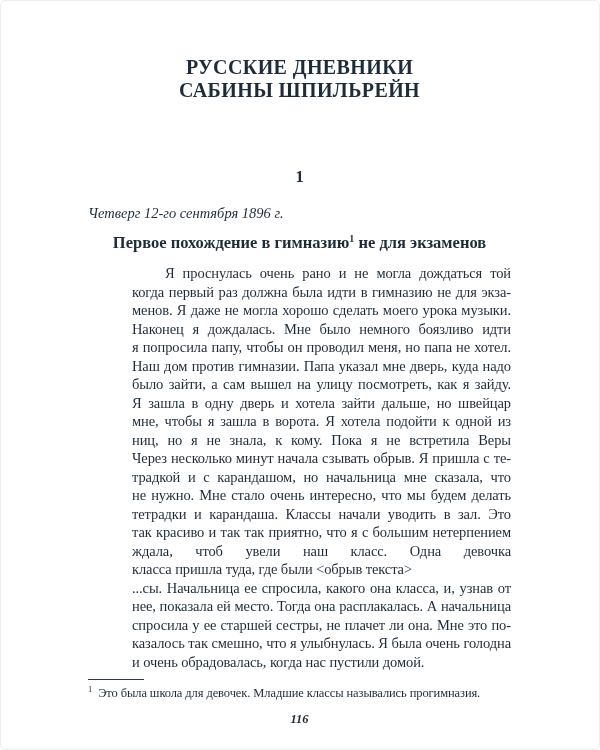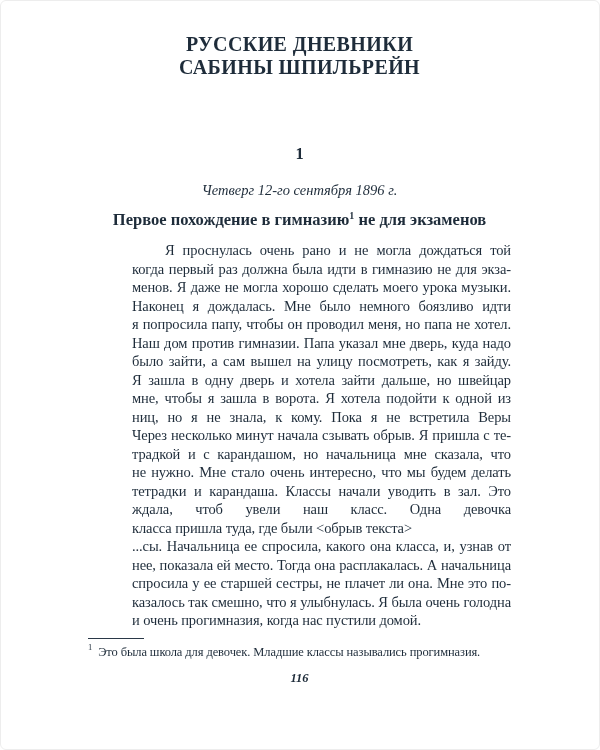--- a/index.html
+++ b/index.html
@@ -8,41 +8,41 @@
     width: 600px;
     height: 750px;
     position: relative;
     font-family: "Liberation Serif", "DejaVu Serif", serif;
     color: #1e2c3a;
     border: 1px solid #ededed;
     border-radius: 6px;
     overflow: hidden;
   }
   .page {
-    padding: 32px 88px 0 87px;
+    padding: 55px 88px 0 87px;
     height: 100%;
   }
   .book-title {
     text-align: center;
     font-weight: 700;
     font-size: 20px;
     line-height: 23px;
     letter-spacing: 0.4px;
     white-space: nowrap;
   }
   .chapter-number {
     margin-top: 65px;
     text-align: center;
     font-size: 16.5px;
     line-height: 20px;
     font-weight: 600;
   }
   .entry-date {
     margin-top: 17px;
-    text-align: center;
+    text-align: left;
     font-style: italic;
     font-size: 14.5px;
     line-height: 18px;
     white-space: nowrap;
   }
   .entry-heading {
     margin-top: 10px;
     text-align: center;
     font-weight: 700;
     font-size: 16.5px;
@@ -128,27 +128,28 @@
       <div class="line">я попросила папу, чтобы он проводил меня, но папа не хотел.</div>
       <div class="line">Наш дом против гимназии. Папа указал мне дверь, куда надо</div>
       <div class="line">было зайти, а сам вышел на улицу посмотреть, как я зайду.</div>
       <div class="line">Я зашла в одну дверь и хотела зайти дальше, но швейцар сказал</div>
       <div class="line">мне, чтобы я зашла в ворота. Я хотела подойти к одной из уче-</div>
       <div class="line">ниц, но я не знала, к кому. Пока я не встретила Веры Сабсович.</div>
       <div class="line">Через несколько минут начала сзывать обрыв. Я пришла с те-</div>
       <div class="line">традкой и с карандашом, но начальница мне сказала, что этого</div>
       <div class="line">не нужно. Мне стало очень интересно, что мы будем делать без</div>
       <div class="line">тетрадки и карандаша. Классы начали уводить в зал. Это было</div>
+      <div class="line">так красиво и так так приятно, что я с большим нетерпением</div>
       <div class="line">ждала, чтоб увели наш класс. Одна девочка приготовительного</div>
       <div class="line no-just">класса пришла туда, где были &lt;обрыв текста&gt;</div>
       <div class="line">...сы. Начальница ее спросила, какого она класса, и, узнав от</div>
       <div class="line">нее, показала ей место. Тогда она расплакалась. А начальница</div>
       <div class="line">спросила у ее старшей сестры, не плачет ли она. Мне это по-</div>
       <div class="line">казалось так смешно, что я улыбнулась. Я была очень голодна</div>
-      <div class="line no-just">и очень прогимназия, когда нас пустили домой.</div>
+      <div class="line no-just">и очень обрадовалась, когда нас пустили домой.</div>
     </div>
 
   <hr class="footnote-rule">
 
   <div class="footnote"><sup>1</sup><span>Это была школа для девочек. Младшие классы назывались прогимназия.</span></div>
 
   <div class="page-number">116</div>
 
 </div>
 

